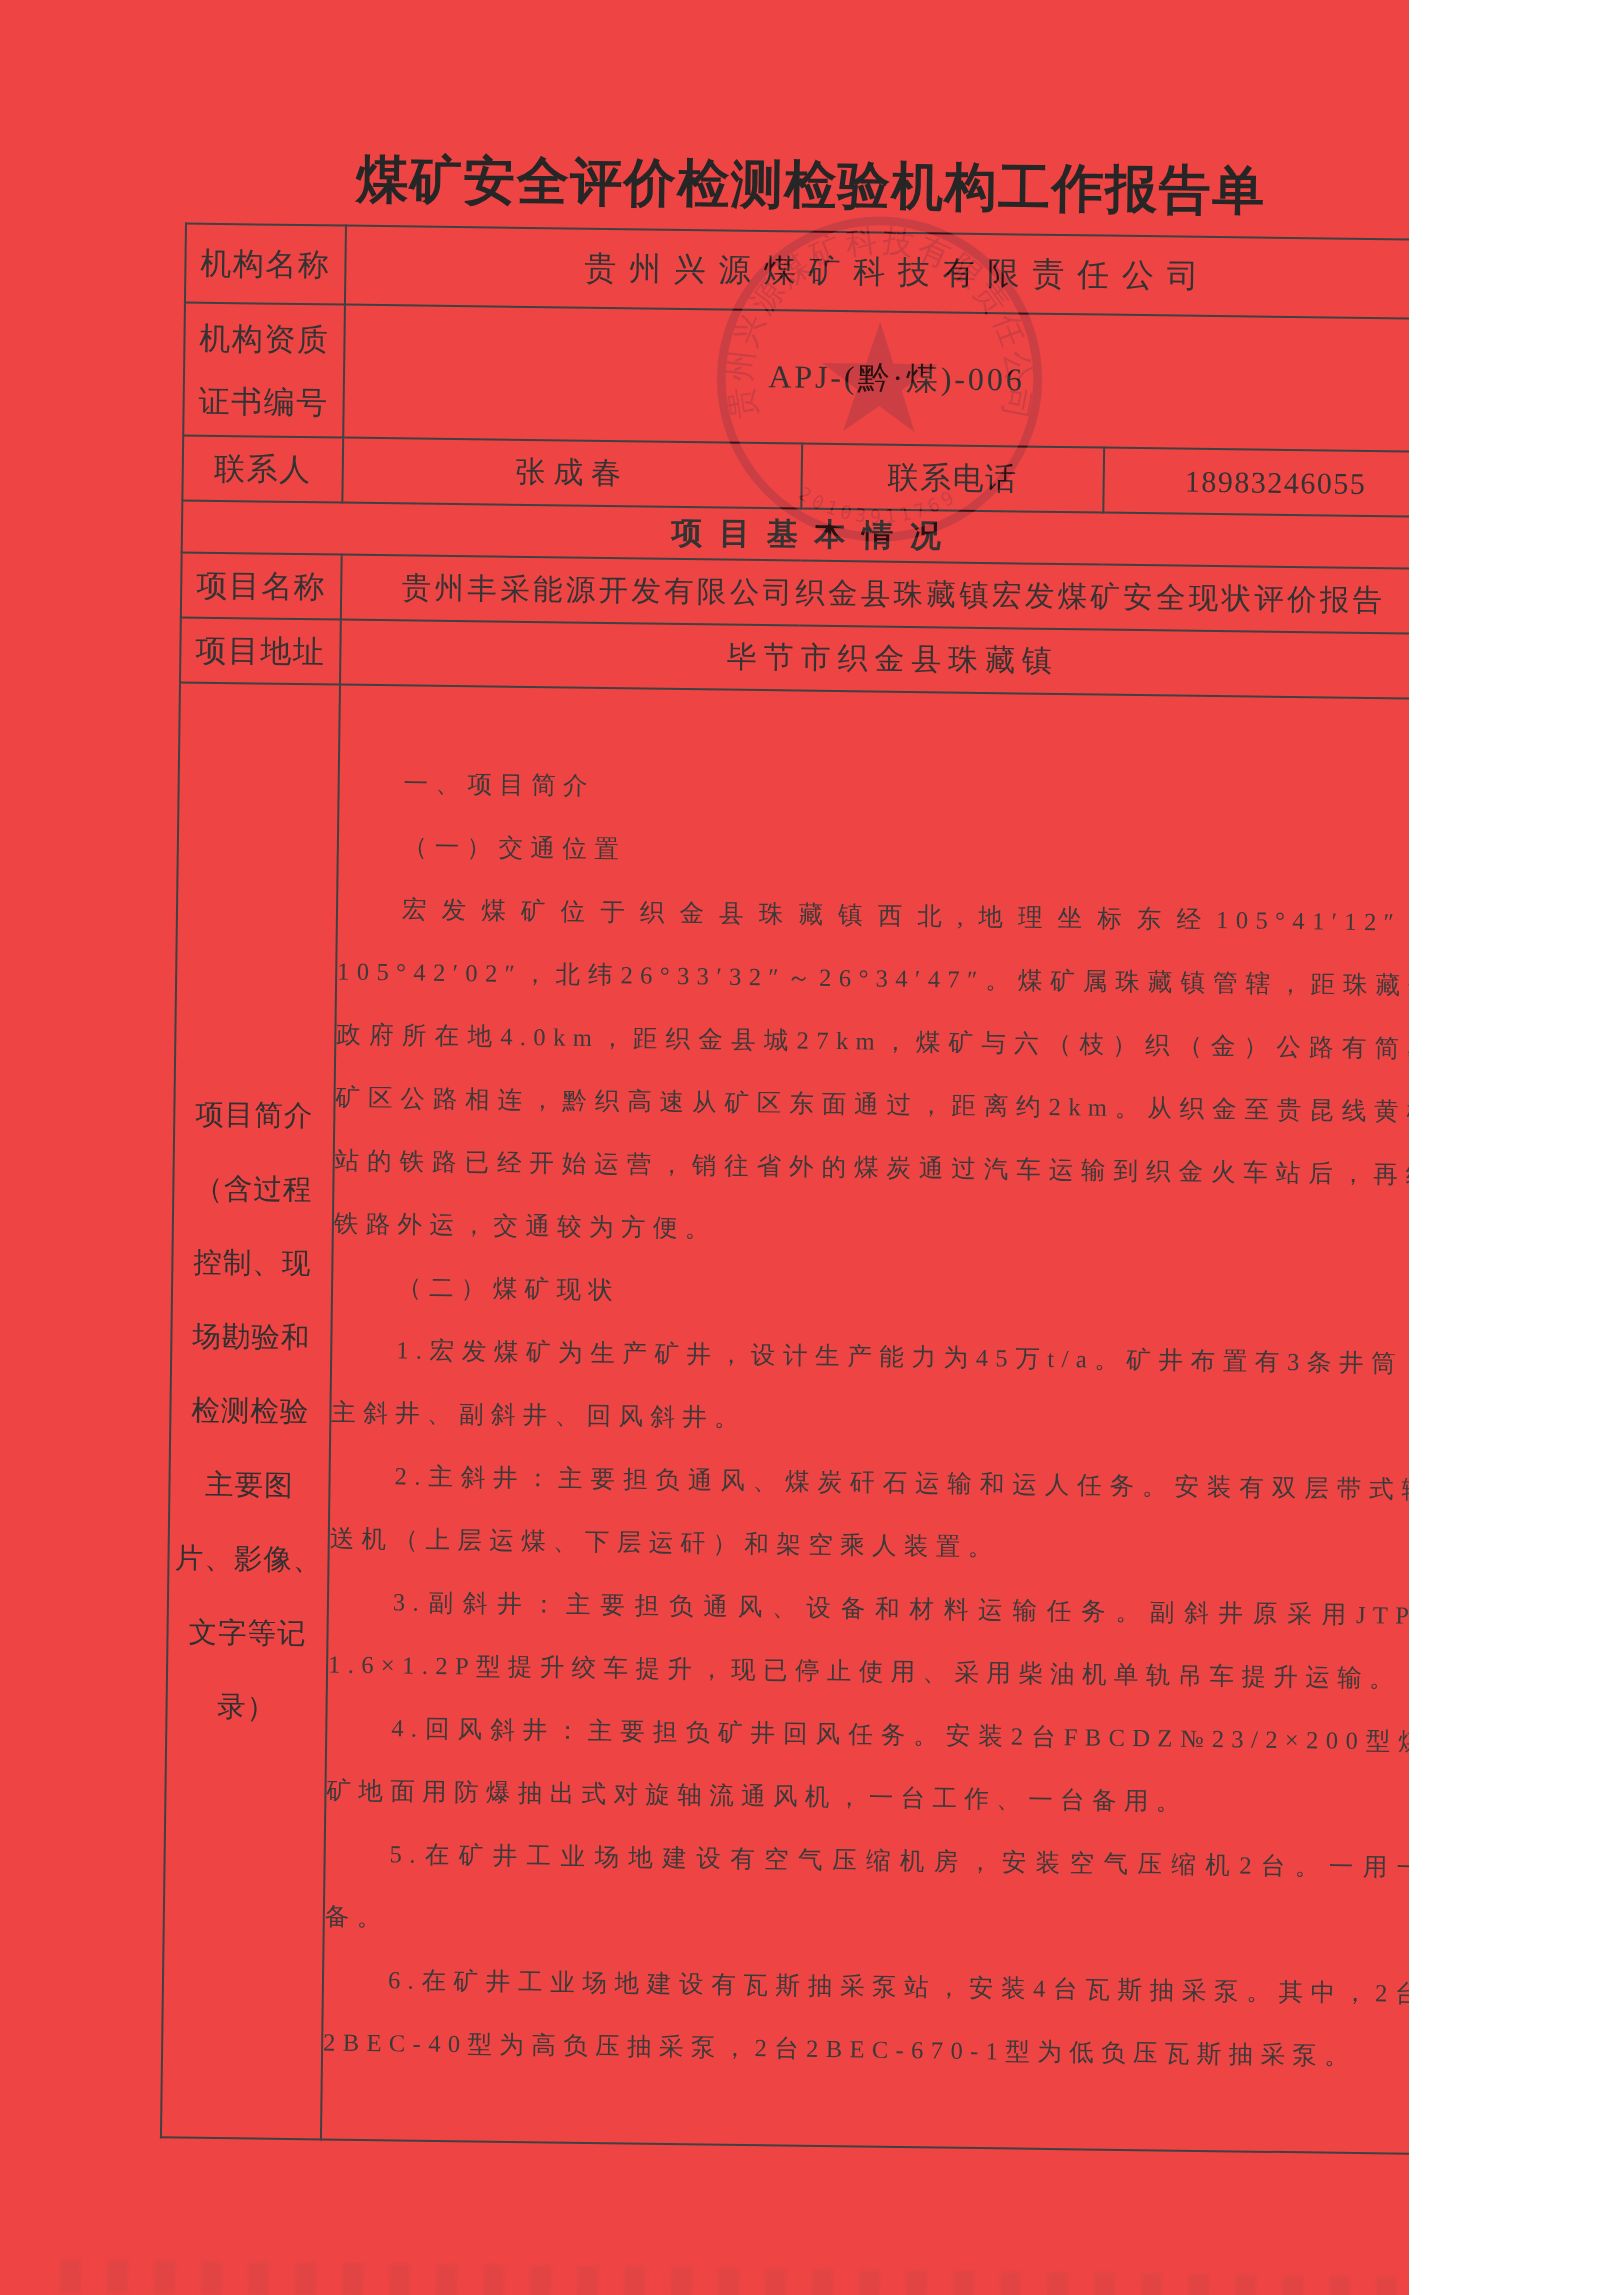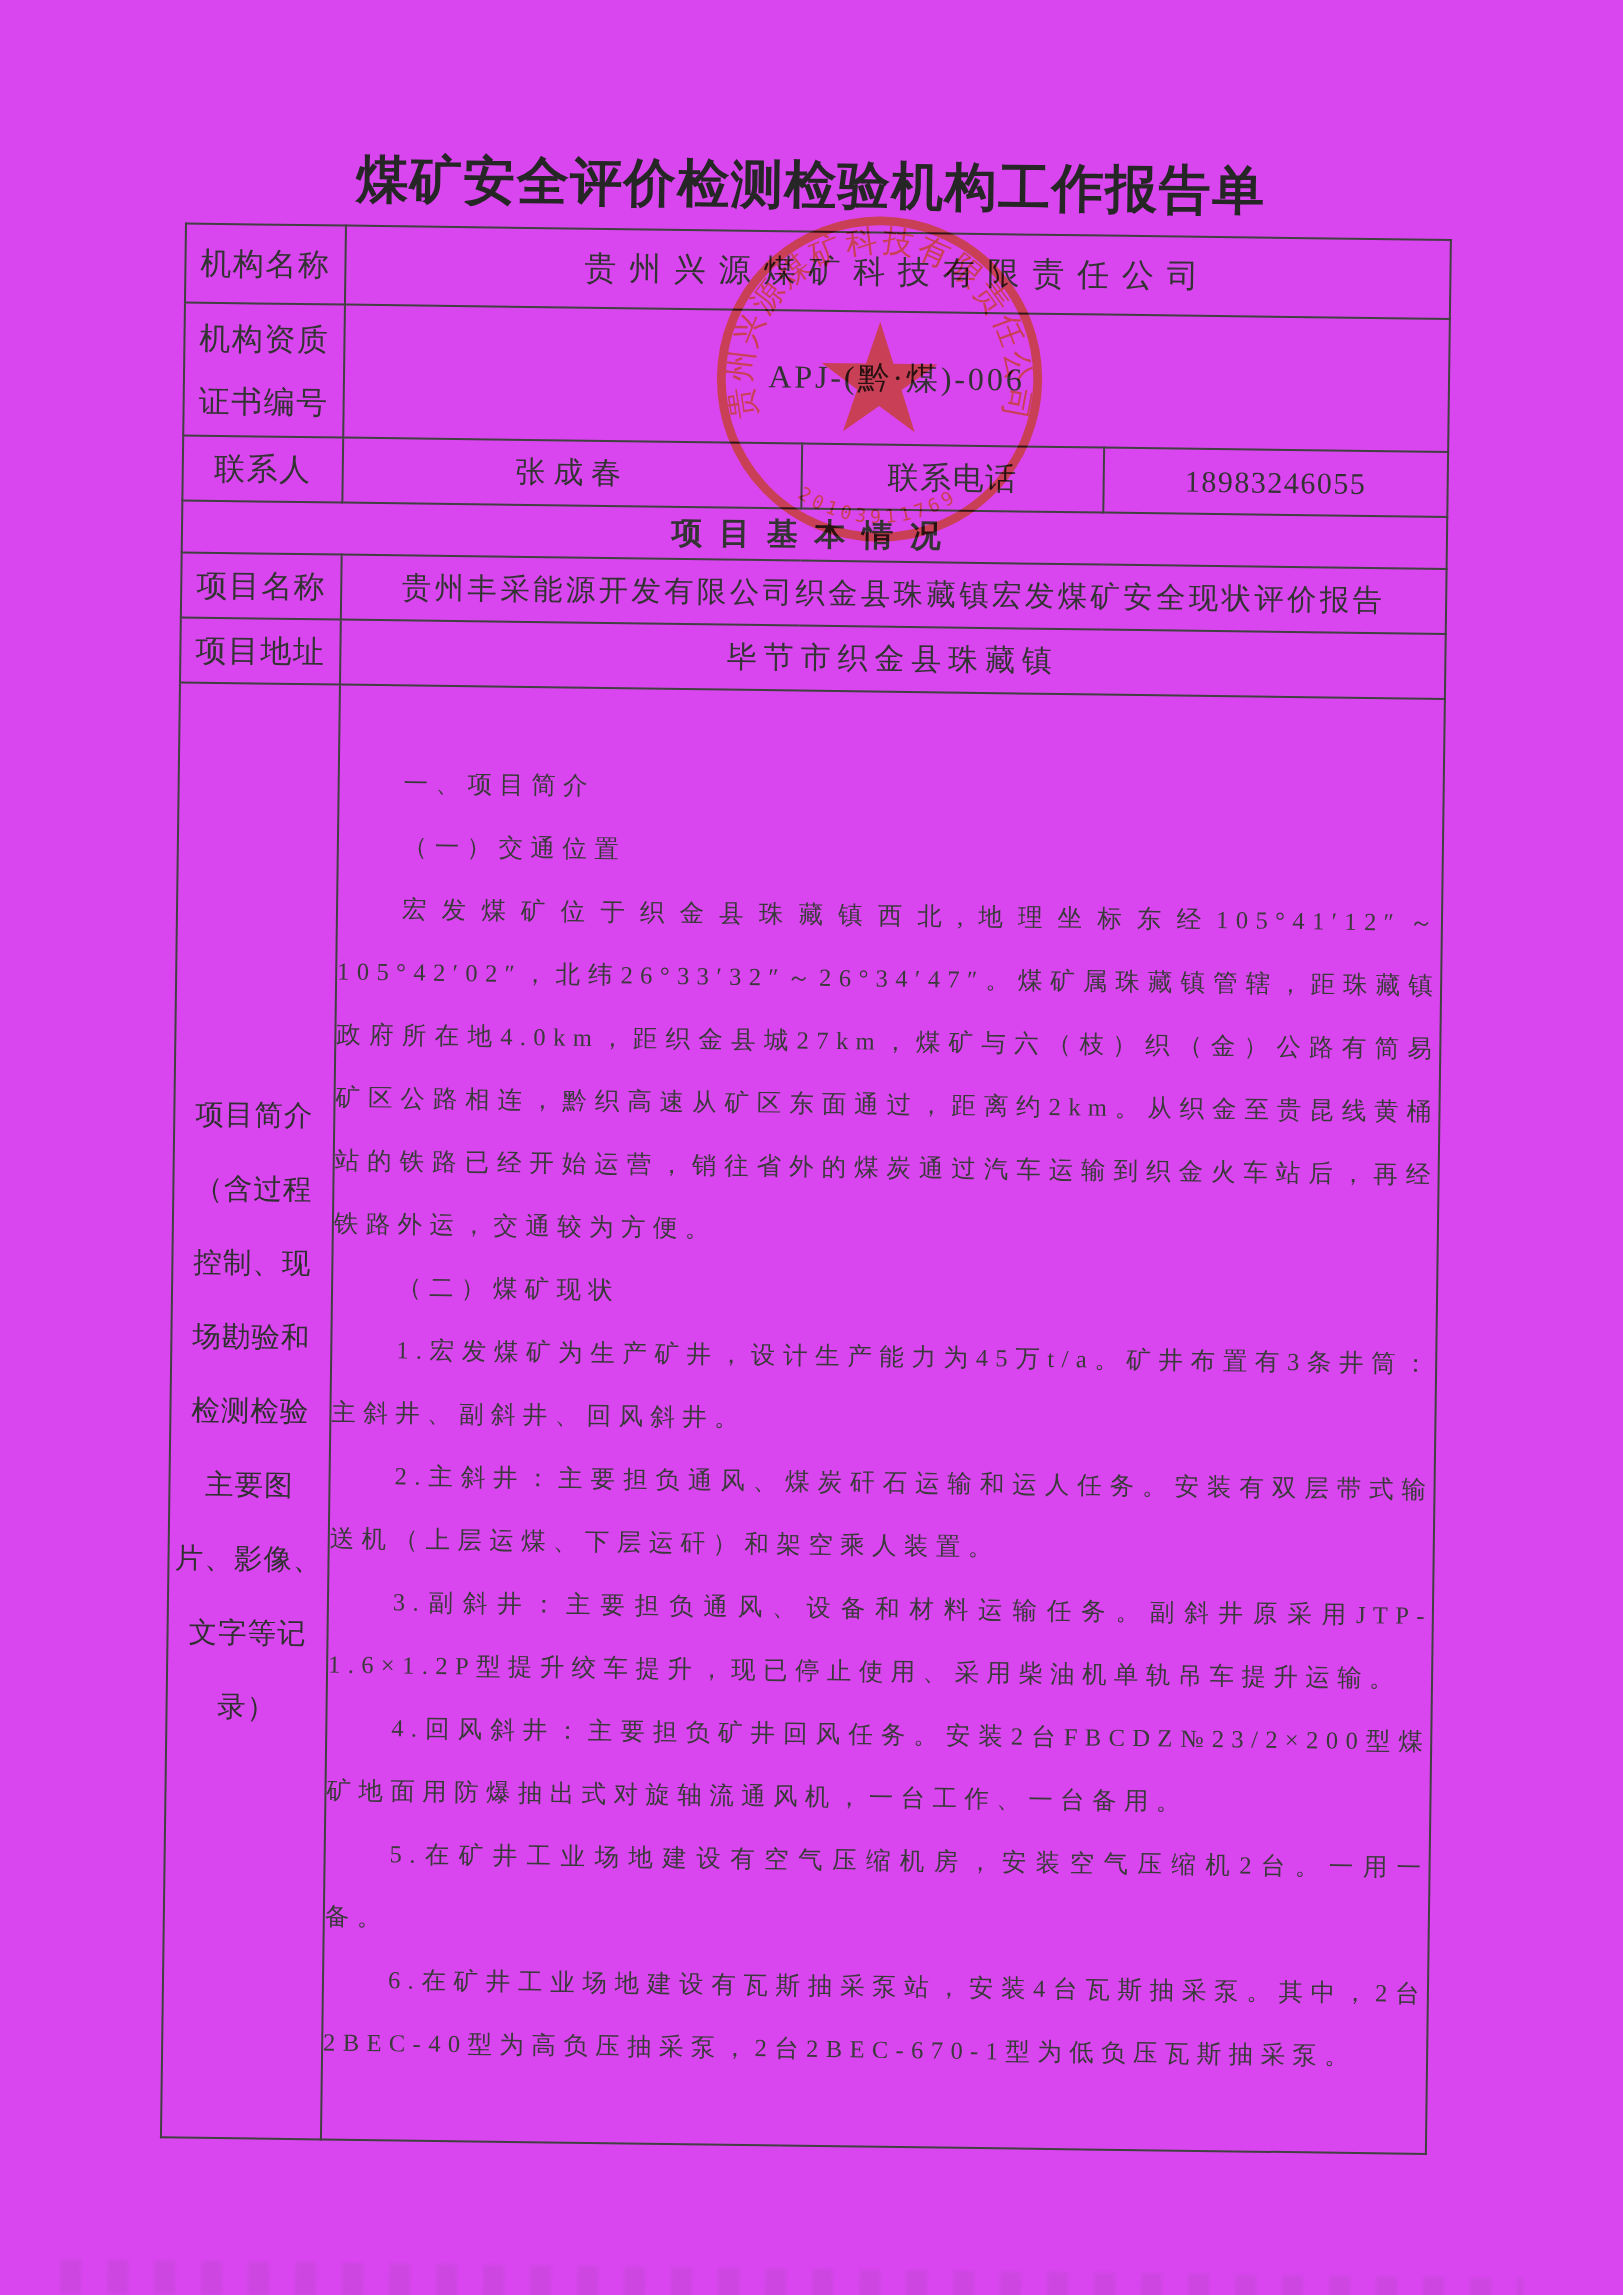--- a/index.html
+++ b/index.html
@@ -1,21 +1,21 @@
 <!DOCTYPE html>
 <html style="font-size:7.9px"><head>
 <meta charset="utf-8">
 <style>
   html,body{margin:0;padding:0;}
   body{
     width:1623px;height:2295px;background:#ffffff;
     font-family:"Liberation Serif","DejaVu Serif",serif;color:#333;
     overflow:hidden;
   }
-  .sheet{position:relative;width:1623px;height:2295px;background:#d946ef;overflow:hidden;}
+  .sheet{position:relative;width:1409px;height:2295px;background:#ef4444;overflow:hidden;}
   .rot{position:absolute;left:0;top:0;width:1623px;height:2295px;
        transform:rotate(0.75deg);transform-origin:147px 147px;}
   .title{
     position:absolute;top:142px;left:0;width:1623px;text-align:center;
     font-family:"Liberation Sans","DejaVu Sans",sans-serif;
     font-size:52px;font-weight:700;letter-spacing:1.5px;color:#262626;
   }
   table.form{
     position:absolute;left:186px;top:222px;width:1265px;
     border-collapse:collapse;table-layout:fixed;background:transparent;

